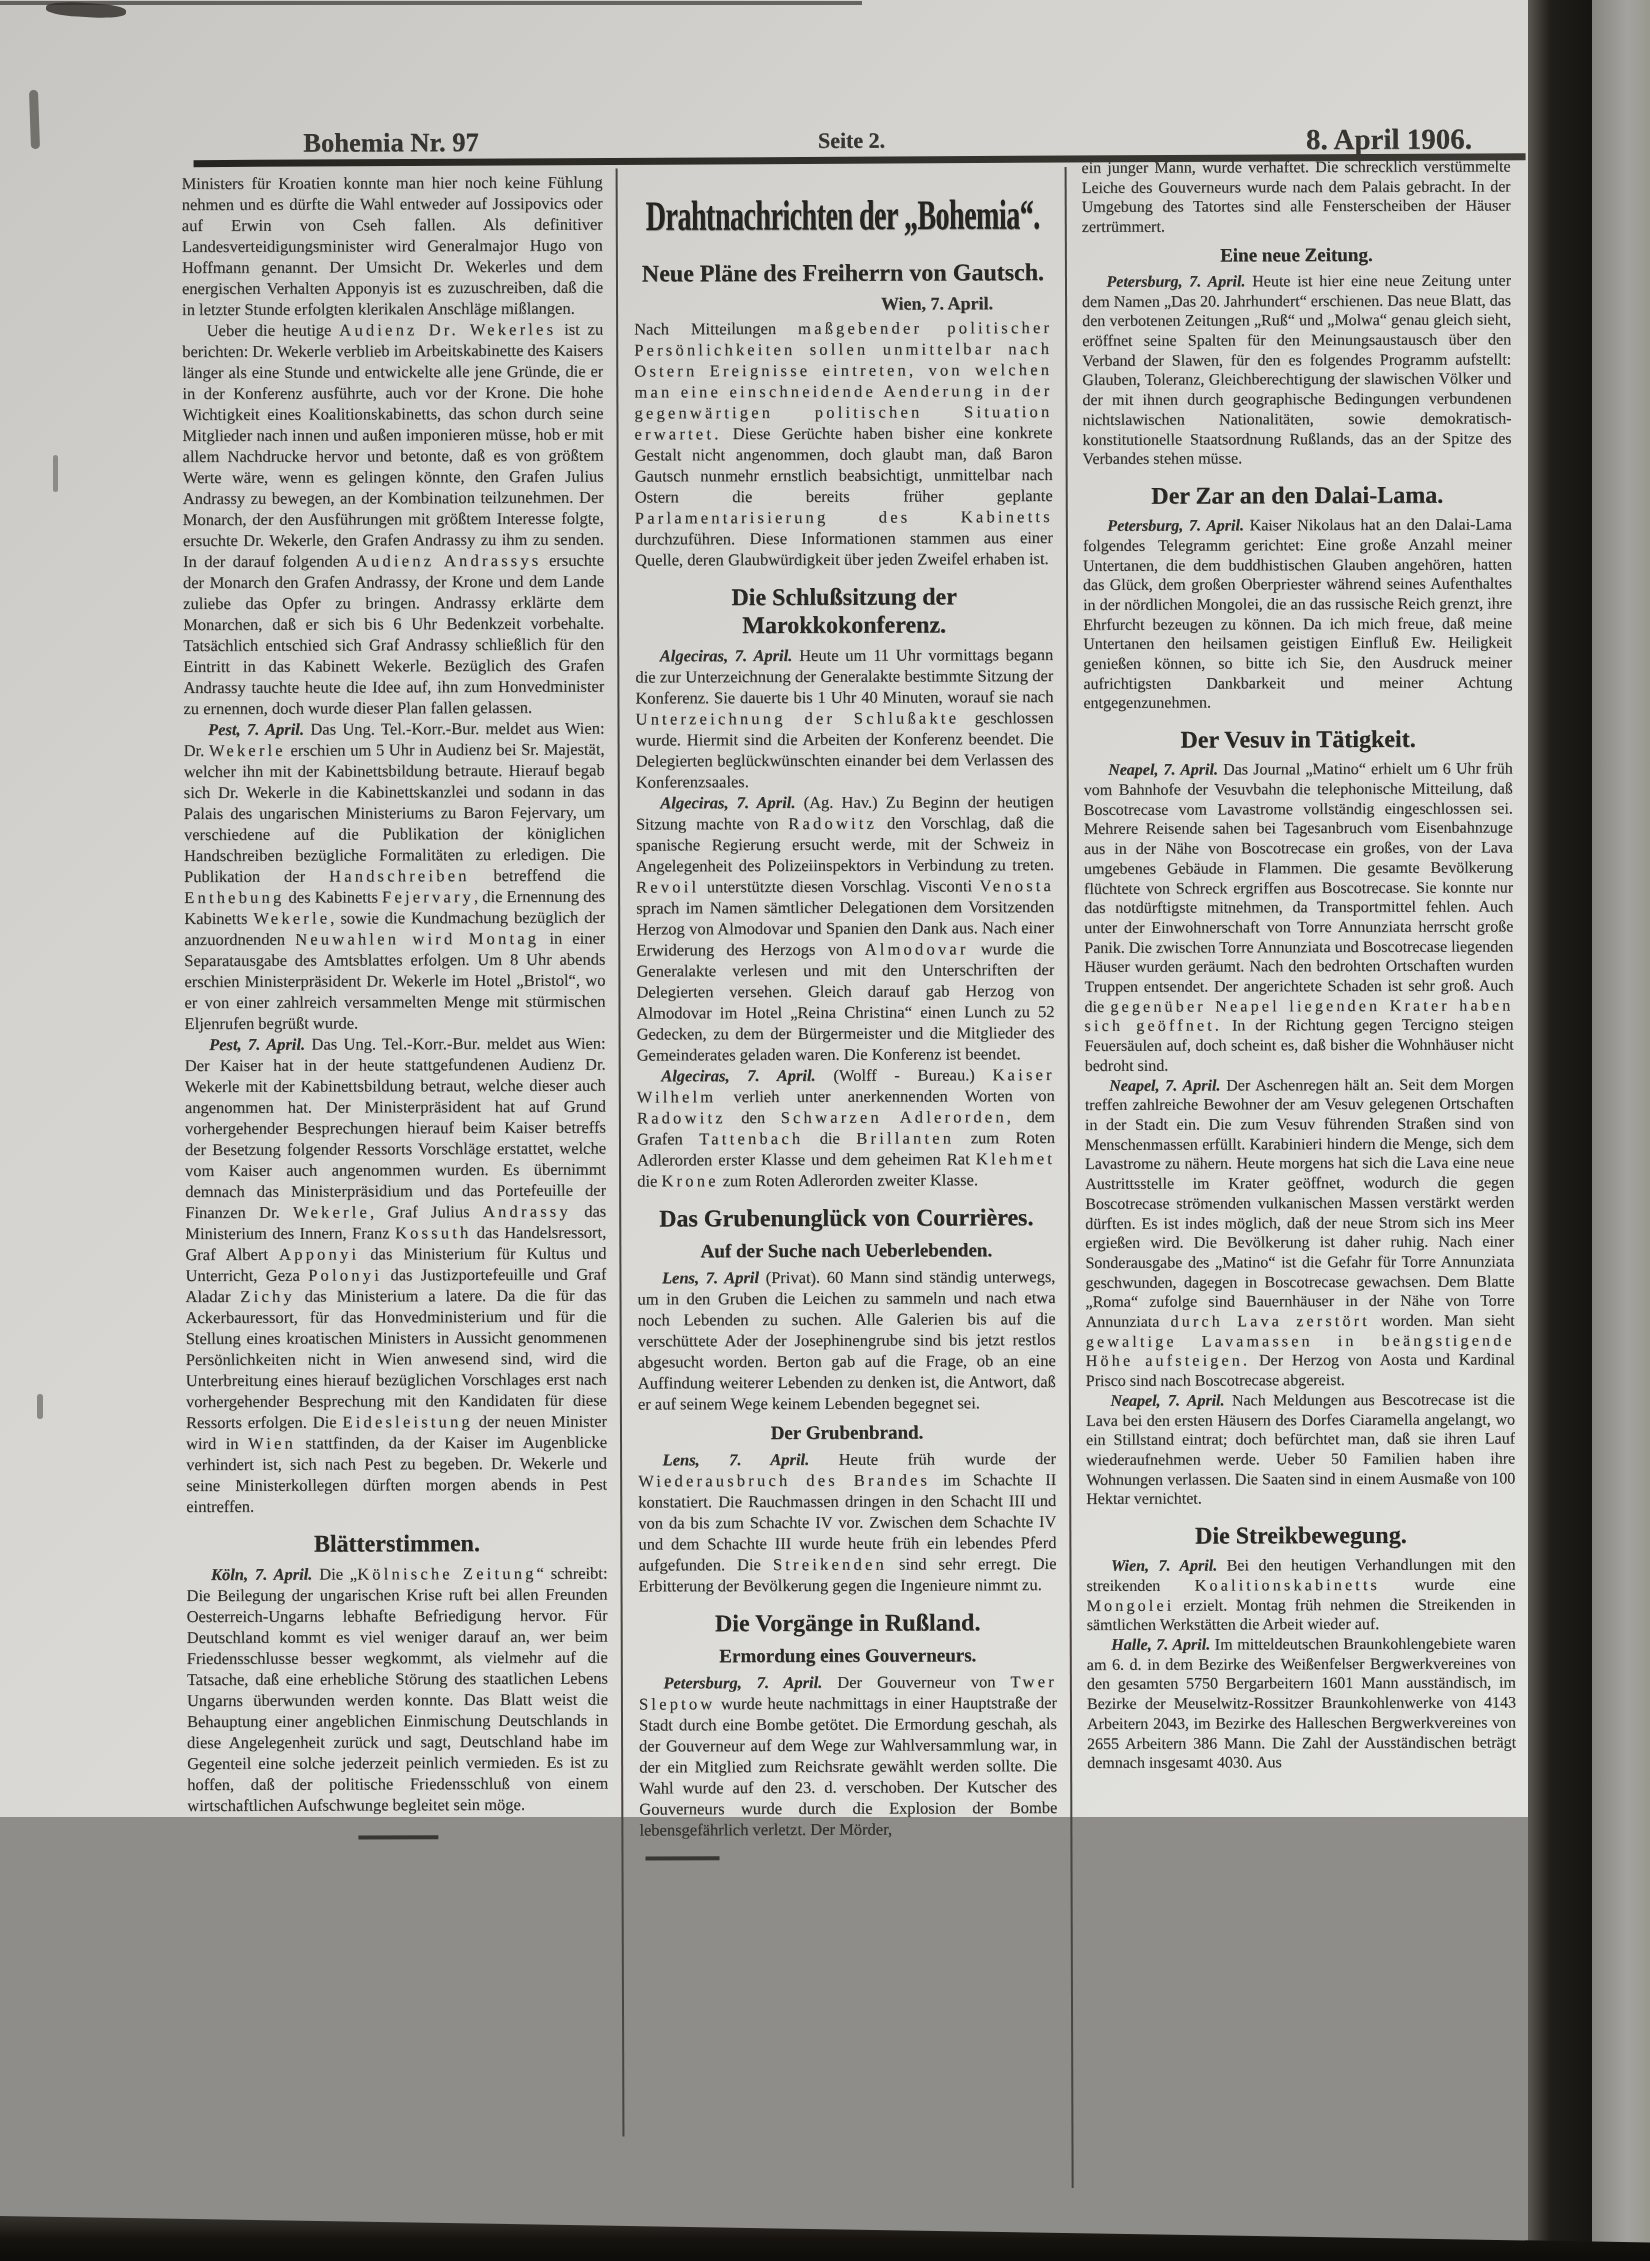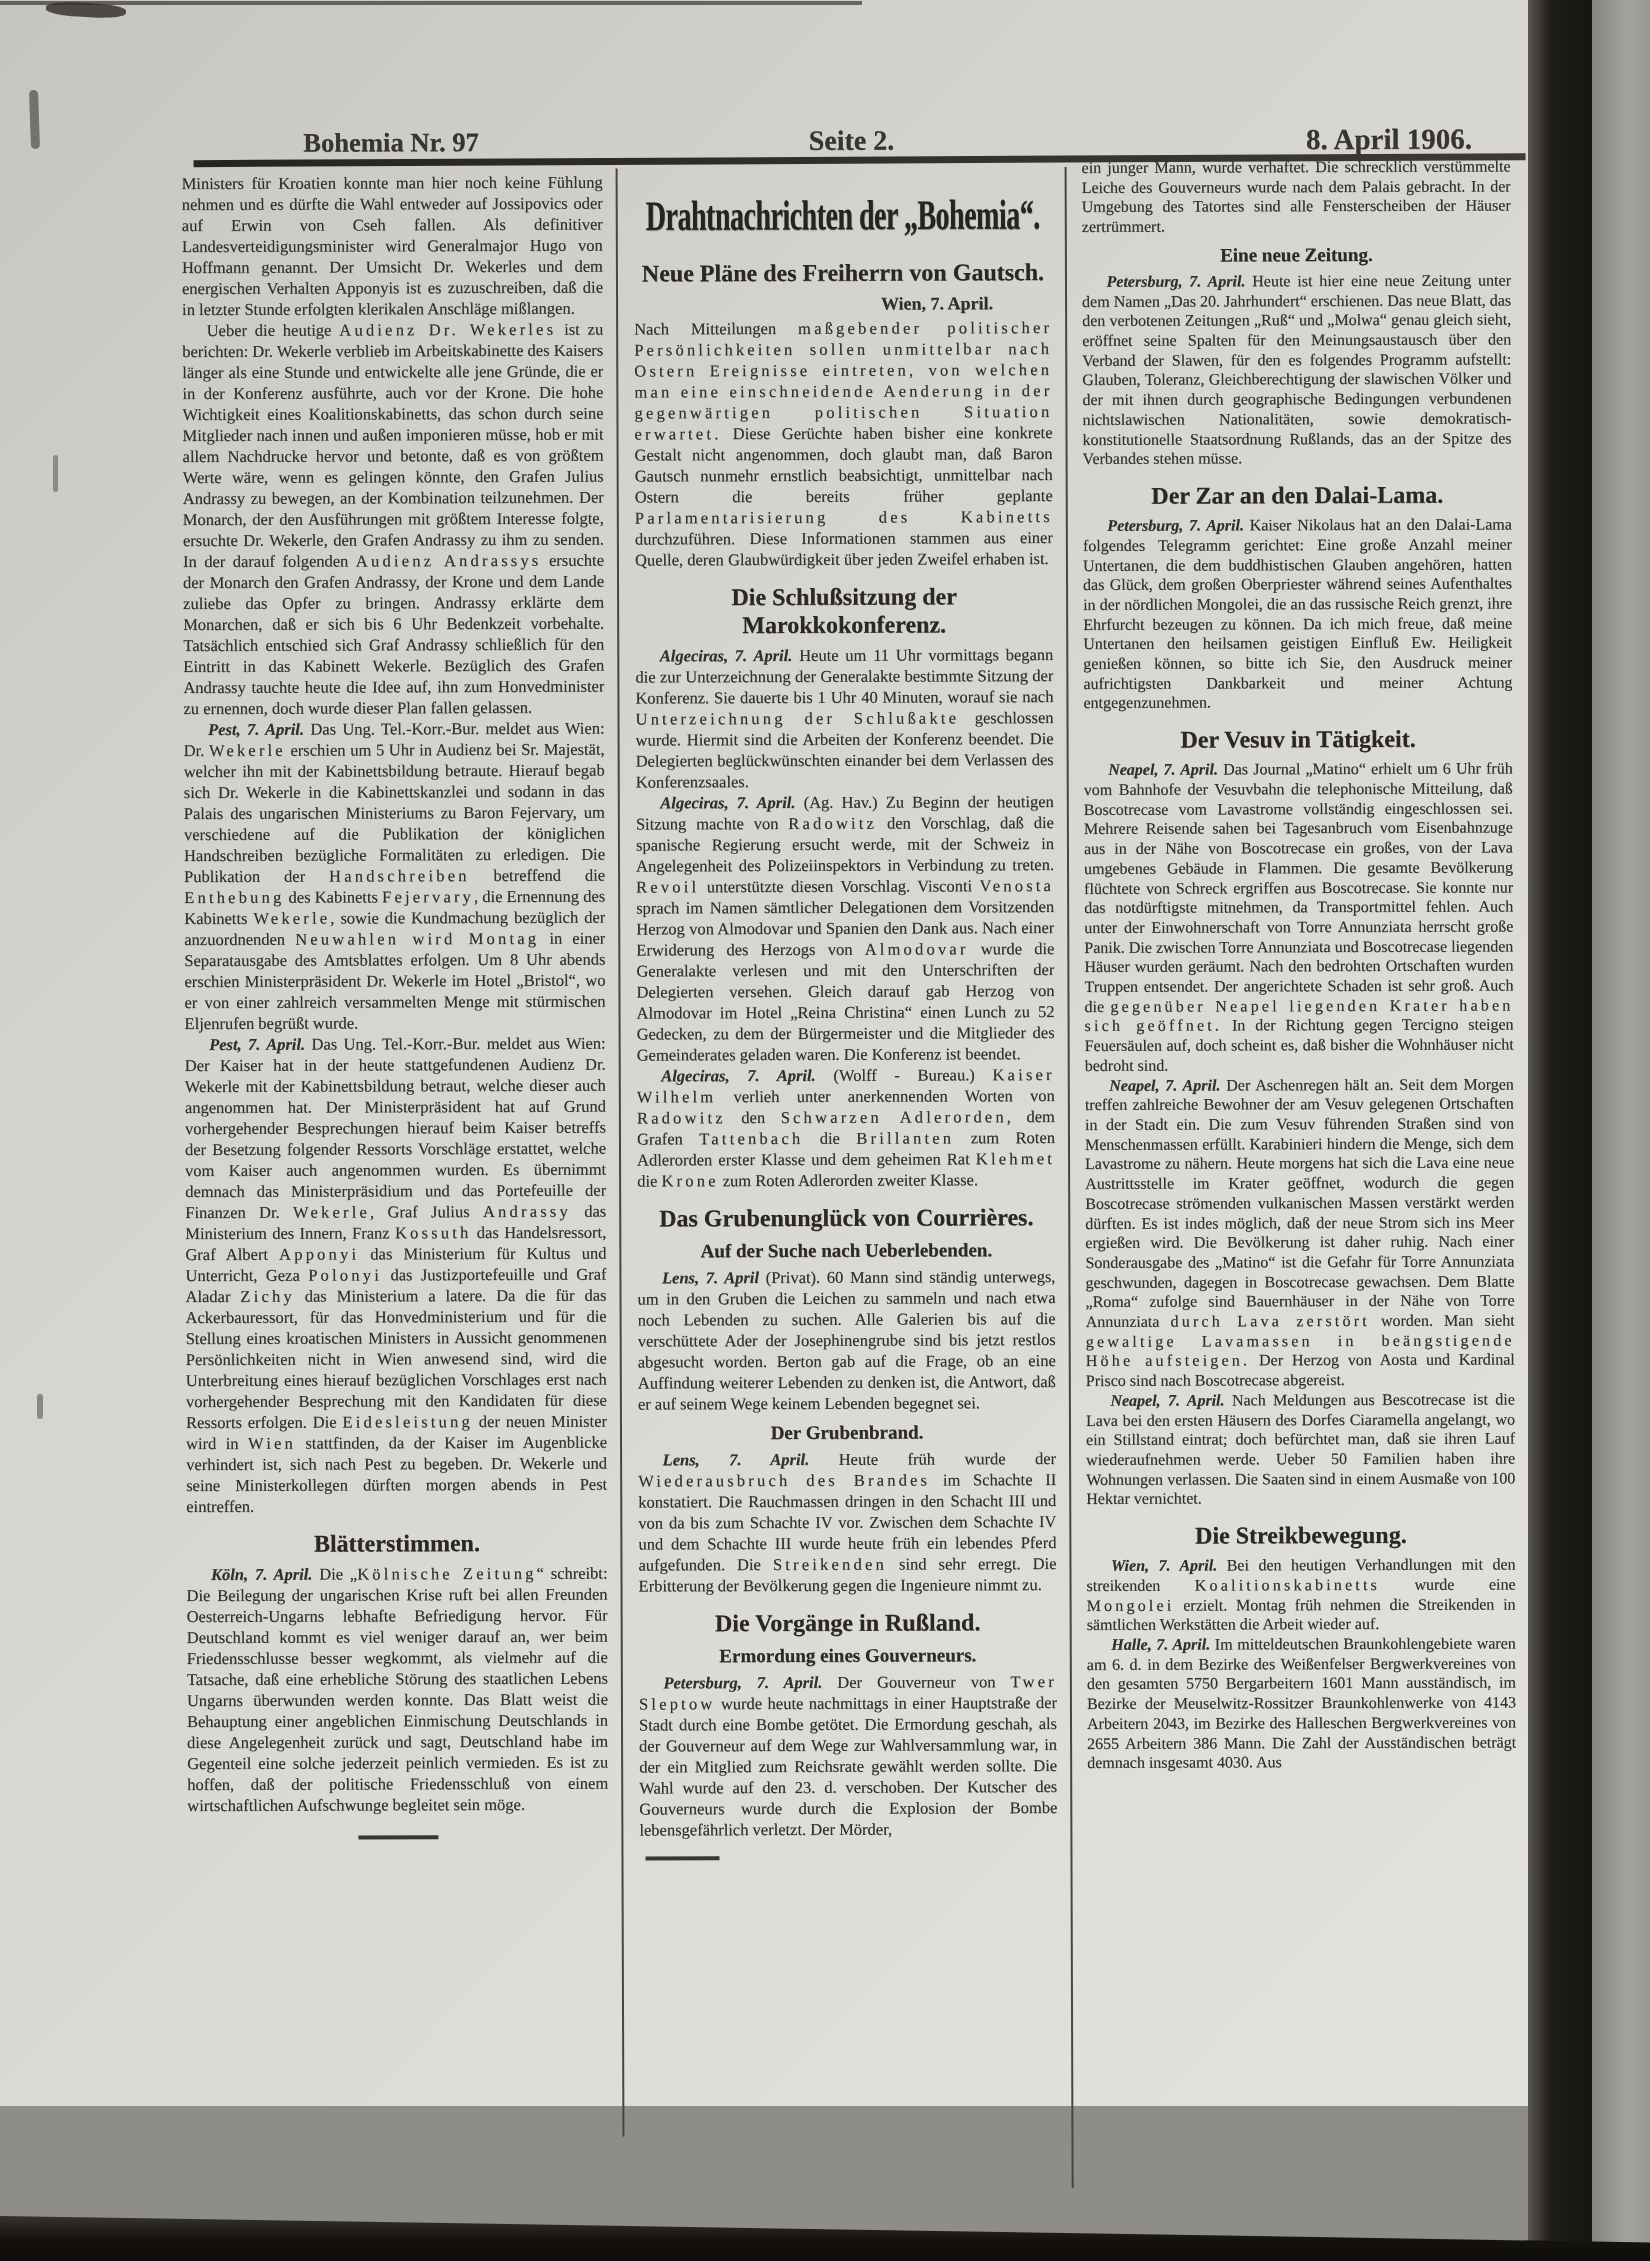--- a/index.html
+++ b/index.html
@@ -2,35 +2,35 @@
 <html lang="de" style="font-size:8.5px"><head>
 <meta charset="utf-8">
 <style>
   html,body{margin:0;padding:0;}
   body{
     width:1650px;height:2261px;position:relative;overflow:hidden;
     background:#8e8d89;
     font-family:"Liberation Serif","DejaVu Serif",serif;
   }
   #paper{
-    position:absolute;left:0;top:0;width:1650px;height:2106px;
+    position:absolute;left:0;top:0;width:1650px;height:1817px;
     background:linear-gradient(135deg,#c6c5c1 0%,#d3d2ce 28%,#dbdad6 60%,#e3e3df 100%);
   }
   #sheet{
     position:absolute;left:0;top:0;width:1532px;height:2261px;
     transform:rotate(-0.2deg);transform-origin:50% 0;
     color:#32302b;
   }
   .hdr{
     position:absolute;top:126px;font-weight:700;font-size:26.6px;line-height:30px;
     color:#383530;text-align:center;
     text-shadow:0.3px 0.4px 0.6px rgba(50,46,40,.55);
   }
   #h-left{left:239px;width:303px;}
-  #h-center{left:766px;width:170px;font-size:28px;}
+  #h-center{left:766px;width:170px;font-size:22px;}
   #h-right{left:1261px;width:255px;font-size:29px;}
   #hrule{
     position:absolute;left:193px;top:157px;width:1332px;height:7px;
     background:linear-gradient(to right,#262420,#34312c 55%,#3d3a34);
     transform:rotate(-0.1deg);
   }
   .vrule{position:absolute;width:1.6px;background:#4a463f;}
   #vr1{left:615px;top:168px;height:1968px;}
   #vr2{left:1064px;top:168px;height:2021px;}
 

